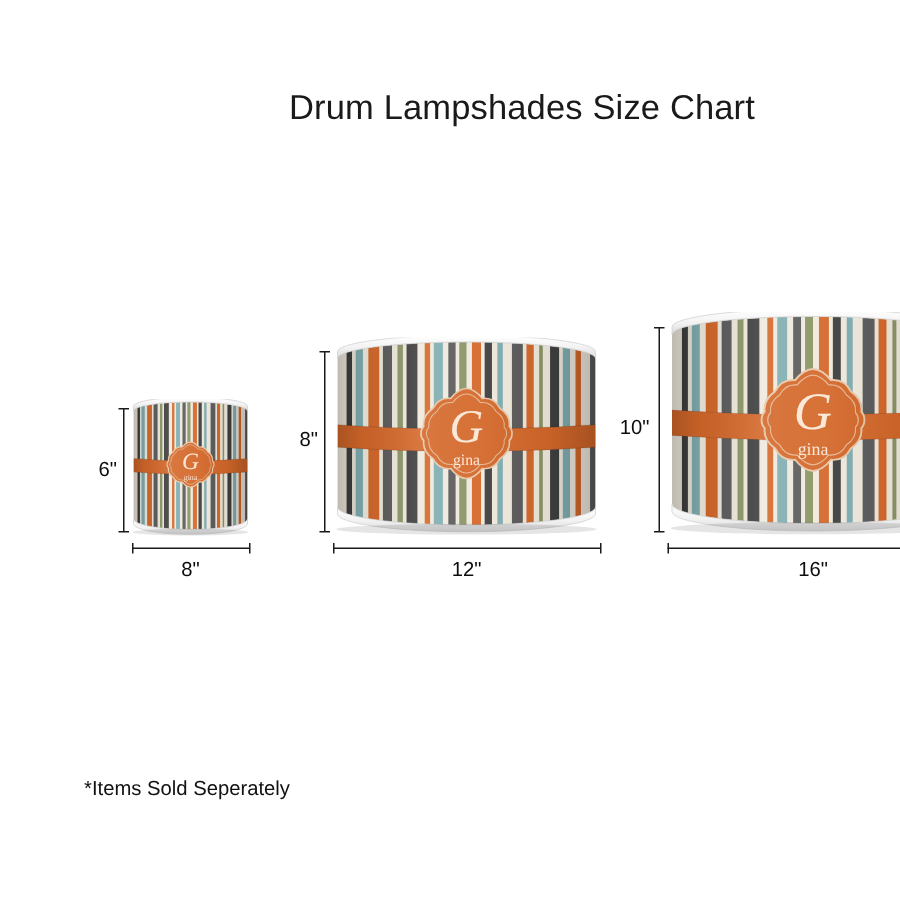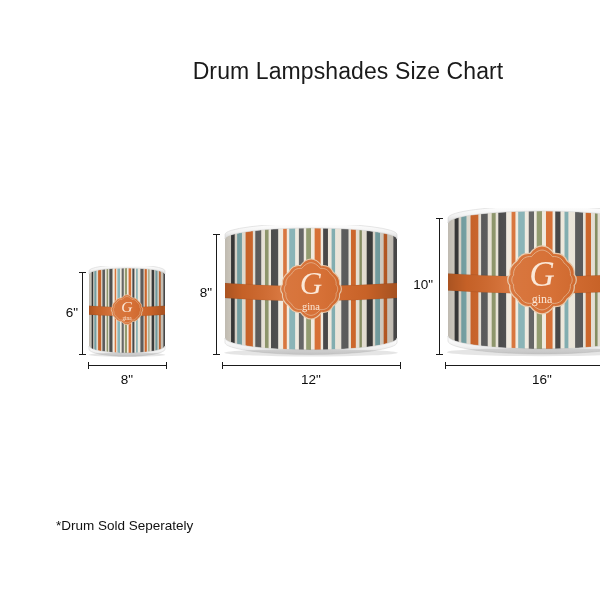--- a/index.html
+++ b/index.html
@@ -380,15 +380,15 @@
     <div class="dim-cap h-cap" style="left:38px; top:28px;"></div>
     <div class="dim-cap h-cap" style="left:38px; top:164px;"></div>
     <div class="dim-label height" style="left:4px; top:87px; width:31px;">10"</div>
 
     <div class="dim-line horizontal" style="left:47px; top:175px; width:194px;"></div>
     <div class="dim-cap v-cap" style="left:47px; top:172px;"></div>
     <div class="dim-cap v-cap" style="left:241px; top:172px;"></div>
     <div class="dim-label width" style="left:46px; top:182px; width:196px;">16"</div>
   </div>
 
-  <div class="footnote">*Drum Sold Seperately</div>
+  <div class="footnote">*Items Sold Seperately</div>
 
 </div>
 
 </body></html>

